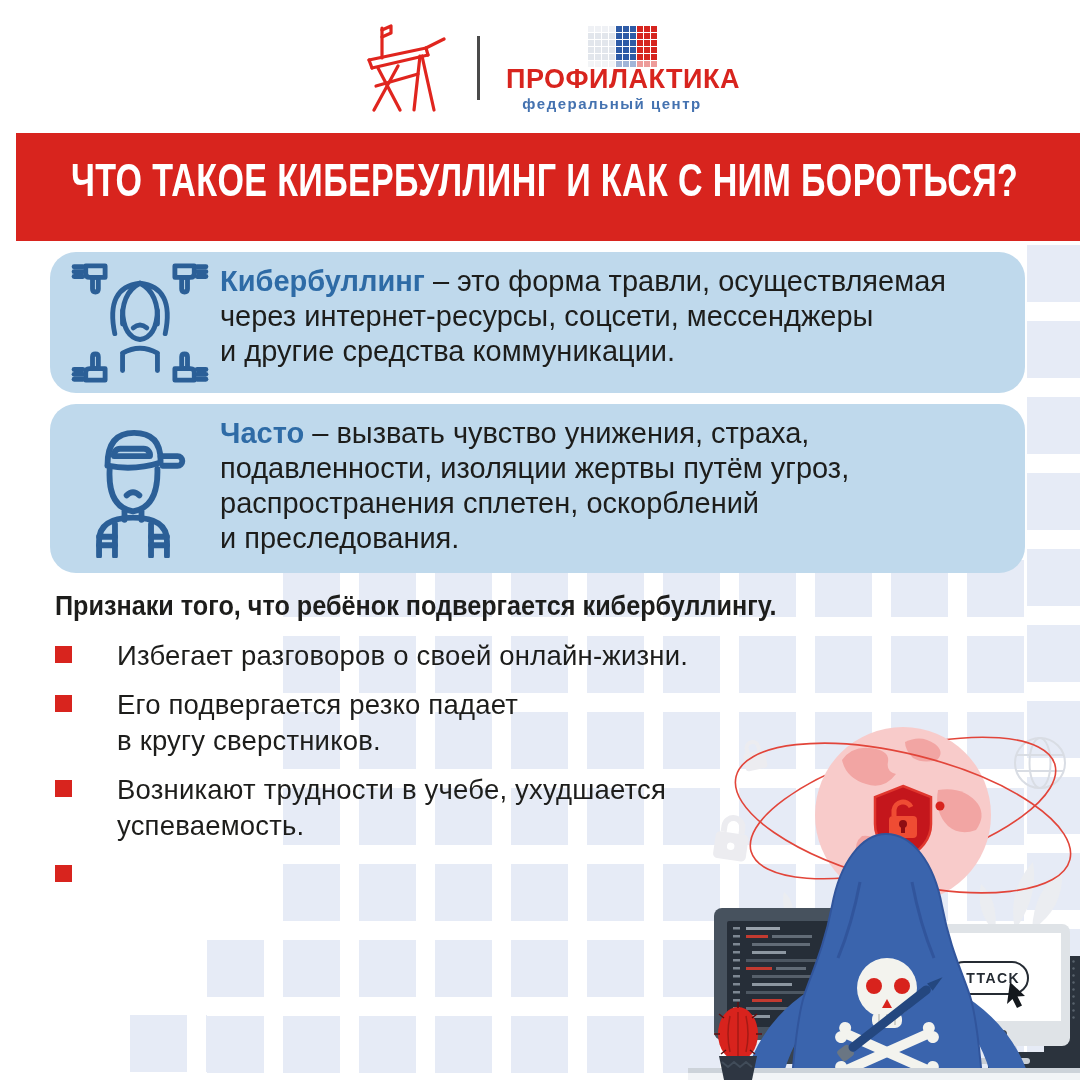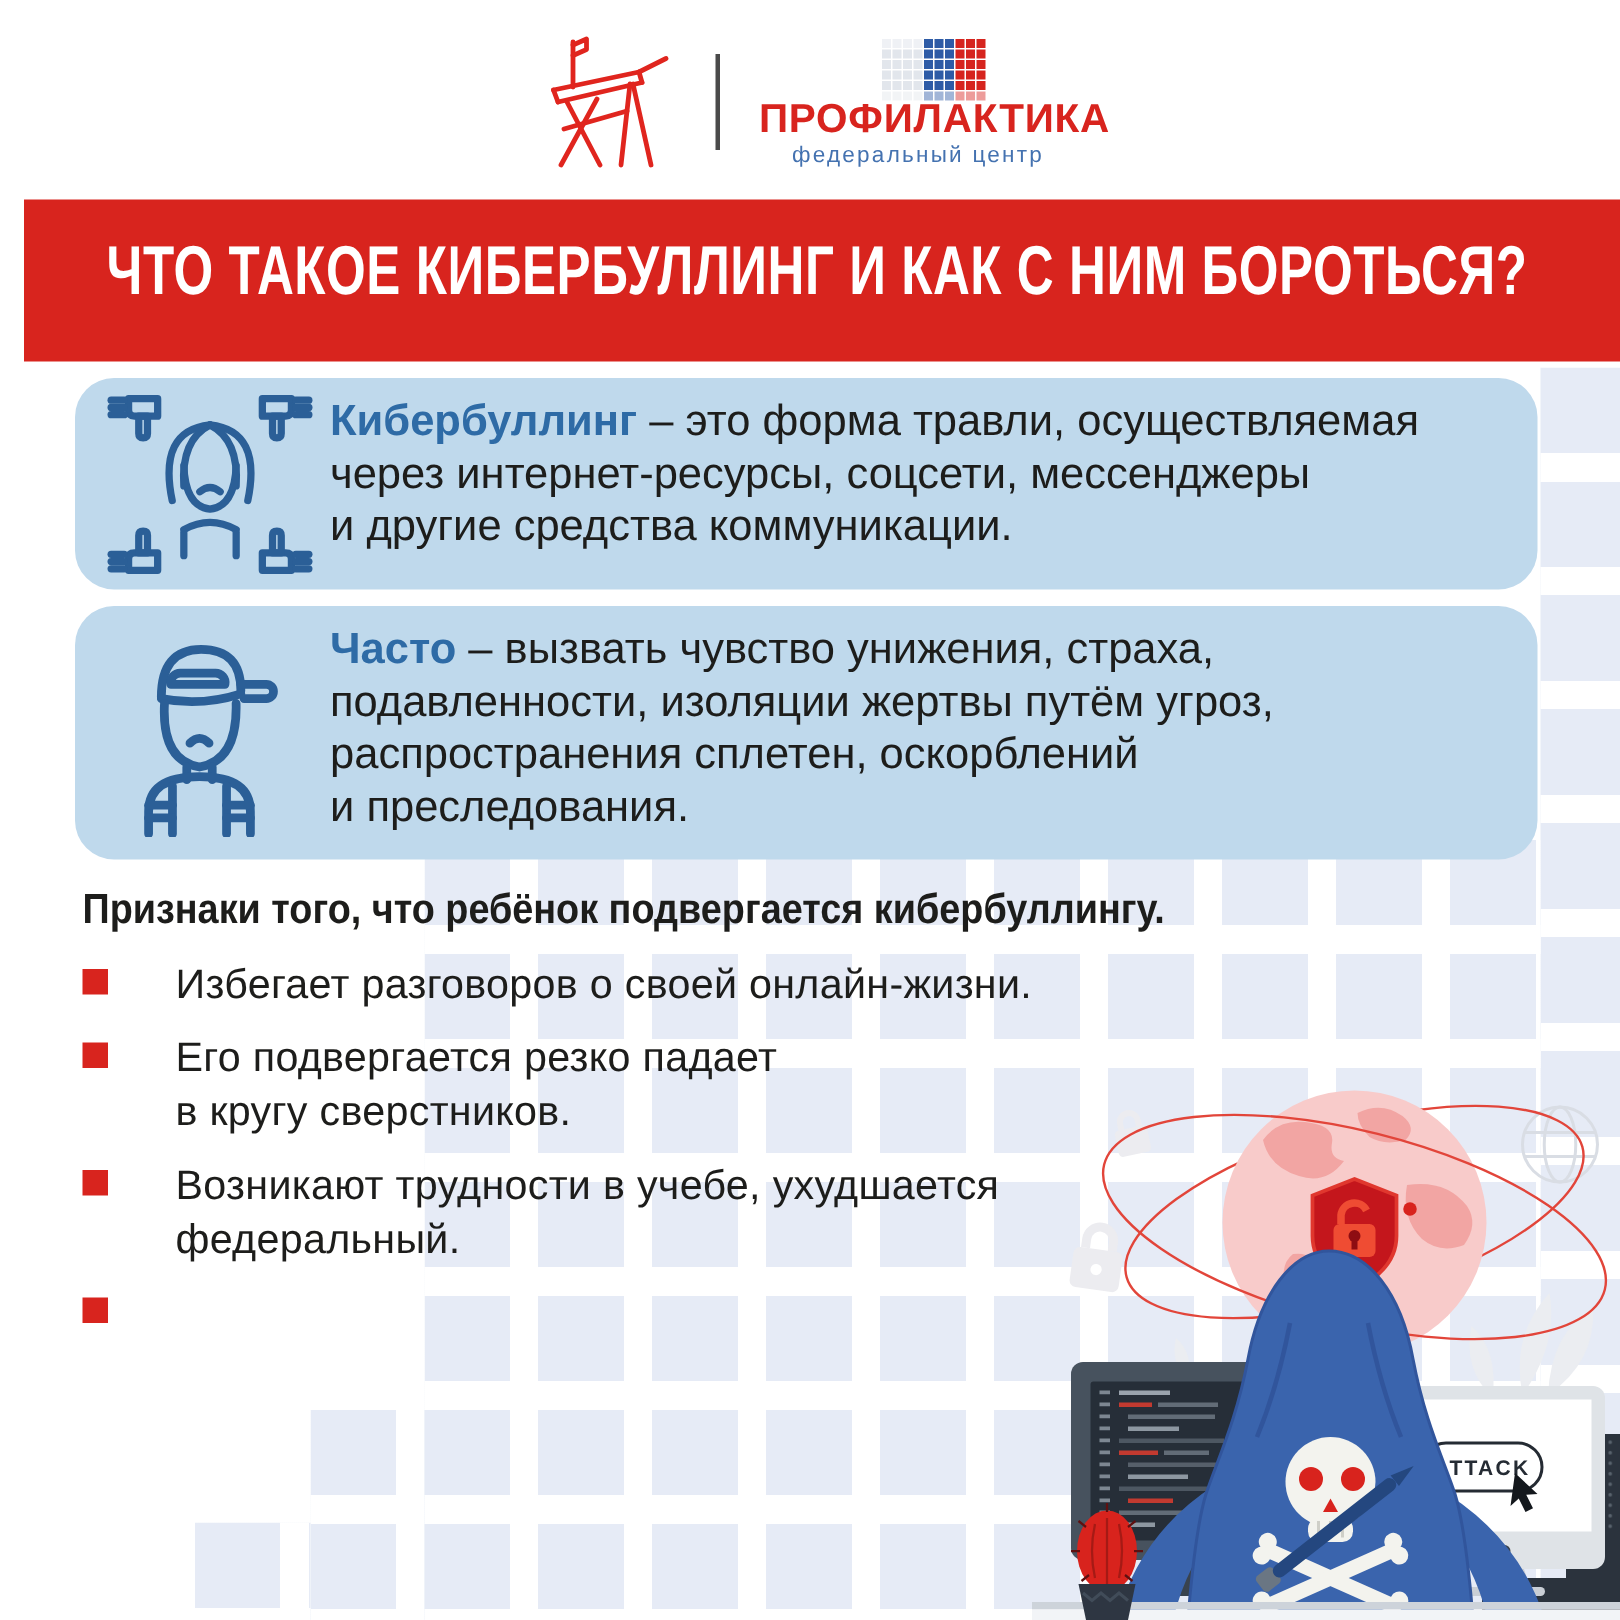--- a/index.html
+++ b/index.html
@@ -17,21 +17,21 @@
   .p1{left:1027px;top:245px;width:53px;height:835px;}
   .p2{left:283px;top:560px;width:744px;height:520px;}
   .p3{left:207px;top:940px;width:76px;height:140px;}
   .p4{left:130px;top:1015px;width:77px;height:65px;}
   
   .stool{position:absolute;left:364px;top:24px;width:82px;height:88px;z-index:2;}
   .divider{position:absolute;left:477px;top:36px;width:3px;height:64px;background:#4a4a4a;z-index:2;}
   .pixels{position:absolute;left:588px;top:26px;display:grid;grid-template-columns:repeat(10,6px);grid-auto-rows:6px;gap:1px;z-index:2;}
   .pixels div{width:6px;height:6px;}
   .brand-title{position:absolute;left:506px;top:64px;font-size:27px;font-weight:800;letter-spacing:.5px;color:var(--accent-red,#d8241e);z-index:2;}
-  .brand-sub{position:absolute;left:506px;top:95px;width:212px;text-align:center;font-size:15px;letter-spacing:1.5px;color:var(--brand-blue,#4472b0);z-index:2;}
+  .brand-sub{position:absolute;left:506px;top:95px;width:212px;text-align:center;font-size:15px;letter-spacing:1.5px;color:var(--brand-blue,#4472b0);z-index:2;font-weight:bold;}
   
   .banner{position:absolute;left:16px;top:133px;width:1080px;height:108px;background:var(--accent-red,#d8241e);z-index:2;overflow:hidden;}
   .banner-text{display:inline-block;margin-left:55px;line-height:95px;font-size:46px;font-weight:800;color:#fff;white-space:nowrap;transform:scaleX(.74);transform-origin:0 50%;letter-spacing:.5px;}
   
   .box{position:absolute;left:50px;width:975px;background:var(--box-blue,#bfd9ec);border-radius:26px;z-index:2;}
   .box1{top:252px;height:141px;}
   .box2{top:404px;height:169px;}
   .box p{position:absolute;left:170px;top:12px;margin:0;font-size:29px;line-height:35px;white-space:pre-line;color:var(--text-dark,#1d1d1b);}
   .term{color:var(--term-blue,#2e6ba6);font-weight:700;}
   .def-icon{position:absolute;}
@@ -200,21 +200,21 @@
         <span class="btxt">Избегает разговоров о своей онлайн-жизни.</span>
       </li>
       <li>
         <span class="sq"></span>
         <span class="btxt">Его подвергается резко падает
 в кругу сверстников.</span>
       </li>
       <li>
         <span class="sq"></span>
         <span class="btxt">Возникают трудности в учебе, ухудшается
-федеральный.</span>
+успеваемость.</span>
       </li>
       <li>
         <span class="sq"></span>
       </li>
     </ul>
 
   <svg class="illo" viewBox="680 680 400 400">
     <defs>
       <pattern id="dots" width="7" height="7" patternUnits="userSpaceOnUse">
         <circle cx="2.5" cy="2.5" r="1.2" fill="#58626c"></circle>

